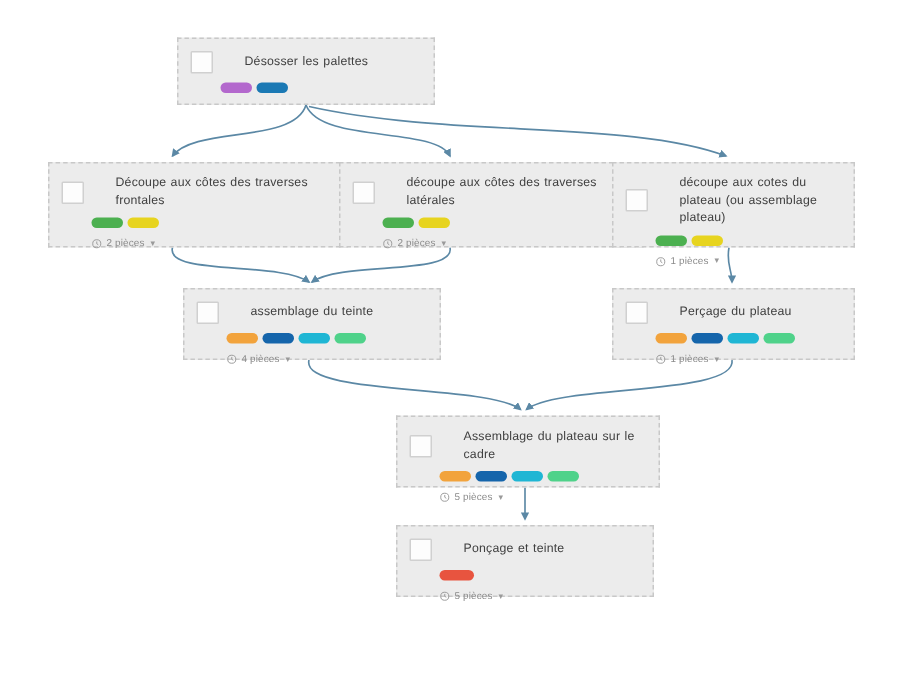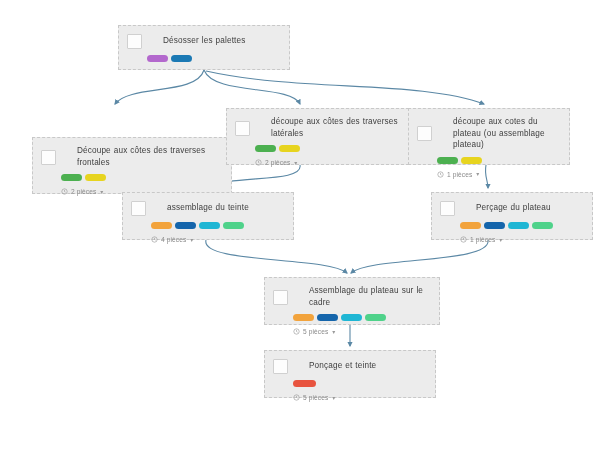--- a/index.html
+++ b/index.html
@@ -119,21 +119,21 @@
     <div class="node-head">
       <div class="checkbox"></div>
       <div class="node-title">Désosser les palettes</div>
     </div>
     <div class="pills">
       <div class="pill" style="background:#b368cd"></div>
       <div class="pill" style="background:#1b79b4"></div>
     </div>
   </div>
 
-  <div class="node" style="left:32px; top:108px; width:200px; height:57px;margin-top:29px;">
+  <div class="node" style="left:32px; top:108px; width:200px; height:57px;">
     <div class="node-head">
       <div class="checkbox"></div>
       <div class="node-title">Découpe aux côtes des traverses frontales</div>
     </div>
     <div class="pills">
       <div class="pill" style="background:#4cb050"></div>
       <div class="pill" style="background:#e7d41f"></div>
     </div>
     <div class="meta">
       <svg class="meta-icon" viewBox="0 0 12 12">
@@ -197,21 +197,21 @@
     <div class="meta">
       <svg class="meta-icon" viewBox="0 0 12 12">
         <circle cx="6" cy="6" r="4.6" fill="none" stroke="#9a9a9a" stroke-width="1.1"></circle>
         <path d="M6 3.4 V6 L7.8 7.2" fill="none" stroke="#9a9a9a" stroke-width="1.1"></path>
       </svg>
       <span>4 pièces</span>
       <span class="meta-caret">▾</span>
     </div>
   </div>
 
-  <div class="node" style="left:408px; top:192px; width:162px; height:48px;margin-left:23px;">
+  <div class="node" style="left:408px; top:192px; width:162px; height:48px;">
     <div class="node-head">
       <div class="checkbox"></div>
       <div class="node-title">Perçage du plateau</div>
     </div>
     <div class="pills">
       <div class="pill" style="background:#f2a33c"></div>
       <div class="pill" style="background:#1565ab"></div>
       <div class="pill" style="background:#1fb6d4"></div>
       <div class="pill" style="background:#4fd28a"></div>
     </div>

